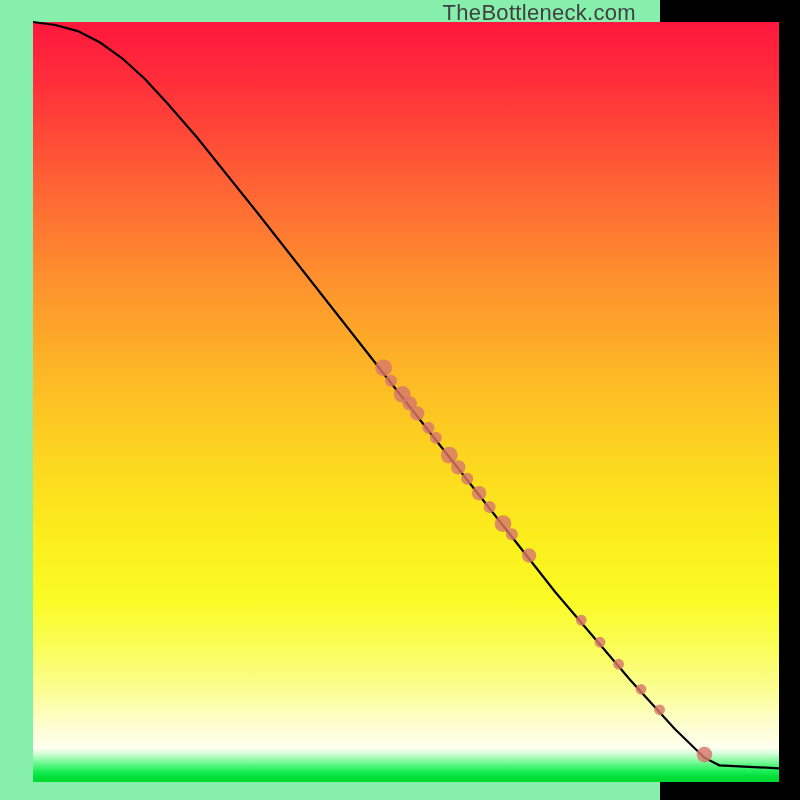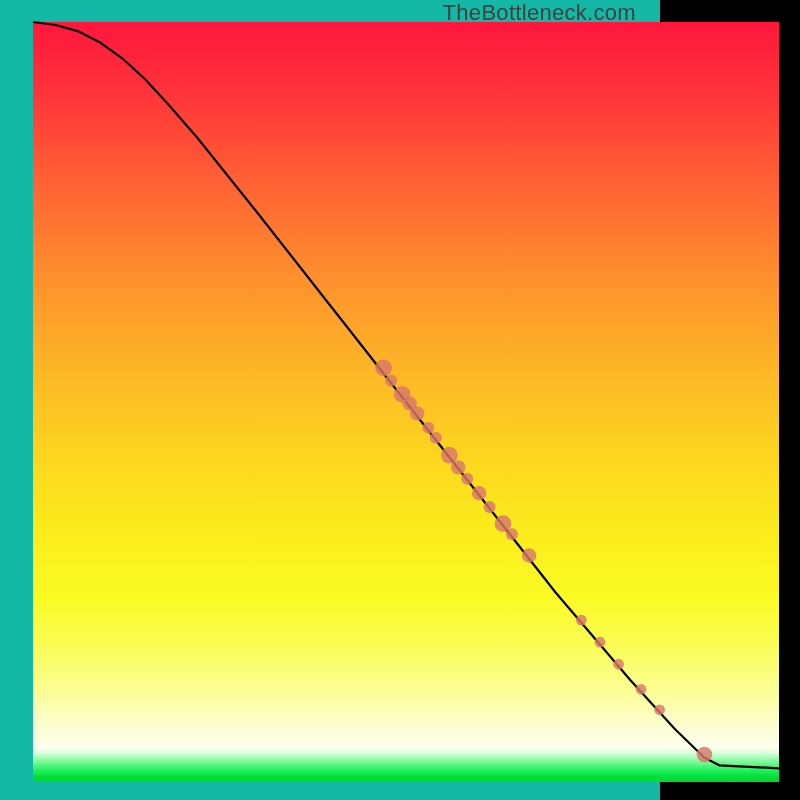--- a/index.html
+++ b/index.html
@@ -8,21 +8,21 @@
     width: 800px;
     height: 800px;
     overflow: hidden;
     background: #000;
     font-family: Arial, Helvetica, sans-serif;
   }
   .stage {
     position: relative;
     width: 660px;
     height: 800px;
-    background: #14b8a6;
+    background: #86efac;
   }
   .plot {
     position: absolute;
     left: 33px;
     top: 22px;
     width: 746px;
     height: 760px;
     
     background: linear-gradient(
       to bottom,

